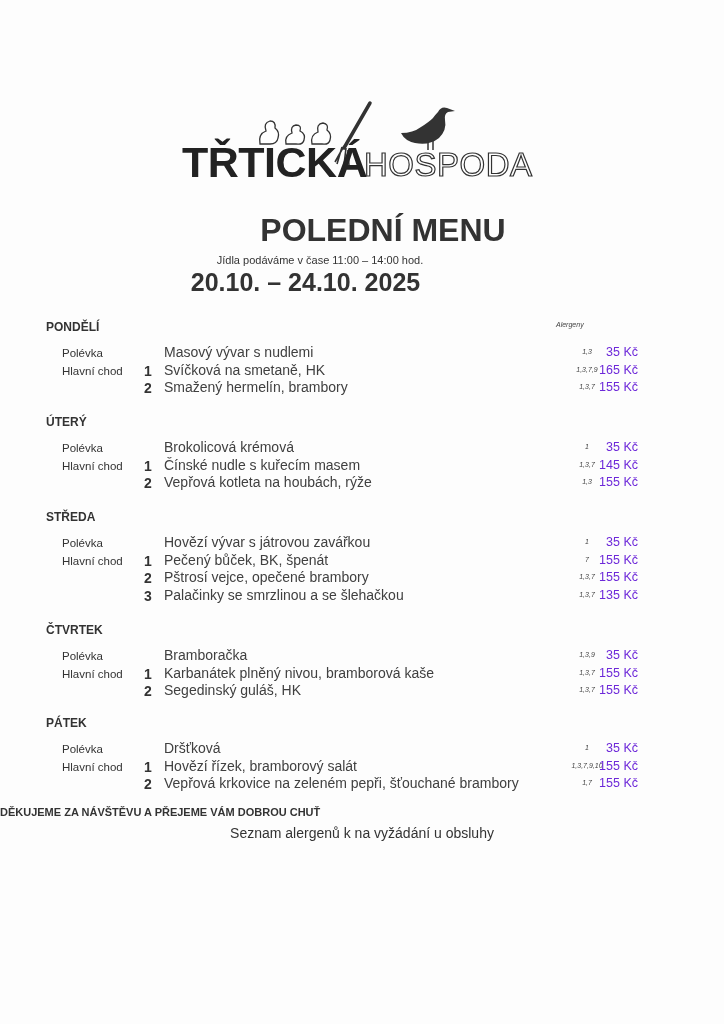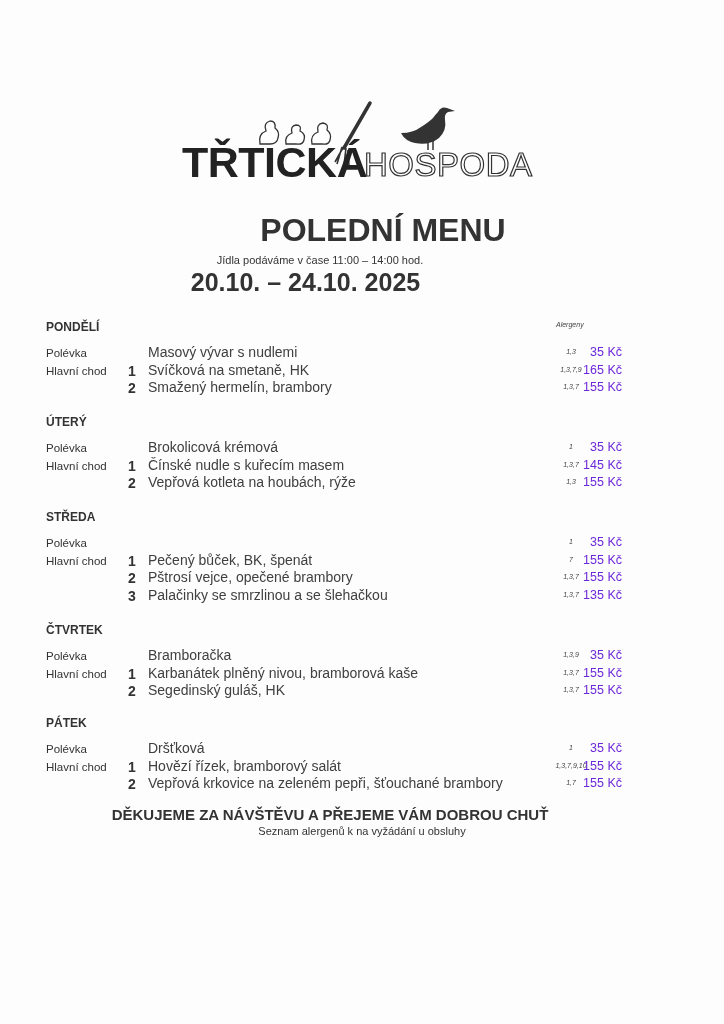--- a/index.html
+++ b/index.html
@@ -14,30 +14,30 @@
   .title { position: absolute; left: 0; width: 724px; text-align: center; top: 212px;
     font-size: 32px; font-weight: bold; color: #333; padding-left: 42px; }
   .subtitle { position: absolute; left: 0; width: 640px; text-align: center; top: 254px;
     font-size: 11px; color: #333; }
   .dates { position: absolute; left: 0; width: 611px; text-align: center; top: 268px;
     font-size: 25px; font-weight: bold; color: #333; }
 
   .allergen-head { position: absolute; left: 556px; top: 321px; font-size: 7px; font-style: italic; color: #444; }
 
   .day { position: absolute; left: 46px; font-size: 12px; font-weight: bold; color: #333; }
-  .row { position: absolute; left: 0; width: 692px; height: 18px; }
+  .row { position: absolute; left: 16px; width: 692px; height: 18px; }
   .row .cat { position: absolute; left: 46px; top: 3px; font-size: 11.5px; color: #333; }
   .row .num { position: absolute; left: 128px; top: 1px; font-size: 14px; font-weight: bold; color: #333; }
   .row .dish { position: absolute; left: 148px; top: 0; font-size: 14px; color: #404040; white-space: nowrap; }
   .row .alg { position: absolute; left: 540px; width: 62px; text-align: center; top: 4px; font-size: 7px; font-style: italic; color: #444; }
   .row .price { position: absolute; right: 70px; top: 1px; font-size: 12.5px; color: #6d28d9; }
 
-  .thanks { position: absolute; left: 0; width: 660px; text-align: center; top: 806px;
-    font-size: 15px; font-weight: bold; color: #333; }
-  .note { position: absolute; left: 0; width: 724px; text-align: center; top: 825px; font-size: 11px; color: #333; }
+  .thanks { position: absolute; left: 0; width: 660px; top: 806px;
+    font-size: 11px; font-weight: bold; color: #333; }
+  .note { position: absolute; left: 0; width: 724px; text-align: center; top: 825px; font-size: 14px; color: #333; }
 </style>
 </head>
 <body>
 
 <div class="logo">
   <svg style="position:absolute;left:78px;top:12px" width="82" height="34" viewBox="0 0 82 34">
     <g fill="#fff" stroke="#333" stroke-width="1.3">
       <path d="M4 32 q-2-10 6-13 q-3-8 4-10 q6 0 5 7 q5 4 3 10 q-1 6-8 6z"></path>
       <path d="M30 32 q-2-8 6-11 q-2-7 4-8 q6 0 4 6 q6 3 4 9 q-1 5-8 4z"></path>
       <path d="M56 32 q-2-9 6-12 q-2-8 5-9 q6 1 4 7 q5 4 3 10 q-1 5-8 4z"></path>
@@ -103,20 +103,21 @@
       <span class="cat"></span>
       <span class="num">2</span>
       <span class="dish">Vepřová kotleta na houbách, rýže</span>
       <span class="alg">1,3</span>
       <span class="price">155 Kč</span>
     </div>
     <div class="day" style="top: 510px;">STŘEDA</div>
     <div class="row" style="top: 534px;">
       <span class="cat">Polévka</span>
       <span class="num"></span>
+      <span class="dish">Hovězí vývar s játrovou zavářkou</span>
       <span class="alg">1</span>
       <span class="price">35 Kč</span>
     </div>
     <div class="row" style="top: 551.5px;">
       <span class="cat">Hlavní chod</span>
       <span class="num">1</span>
       <span class="dish">Pečený bůček, BK, špenát</span>
       <span class="alg">7</span>
       <span class="price">155 Kč</span>
     </div>

